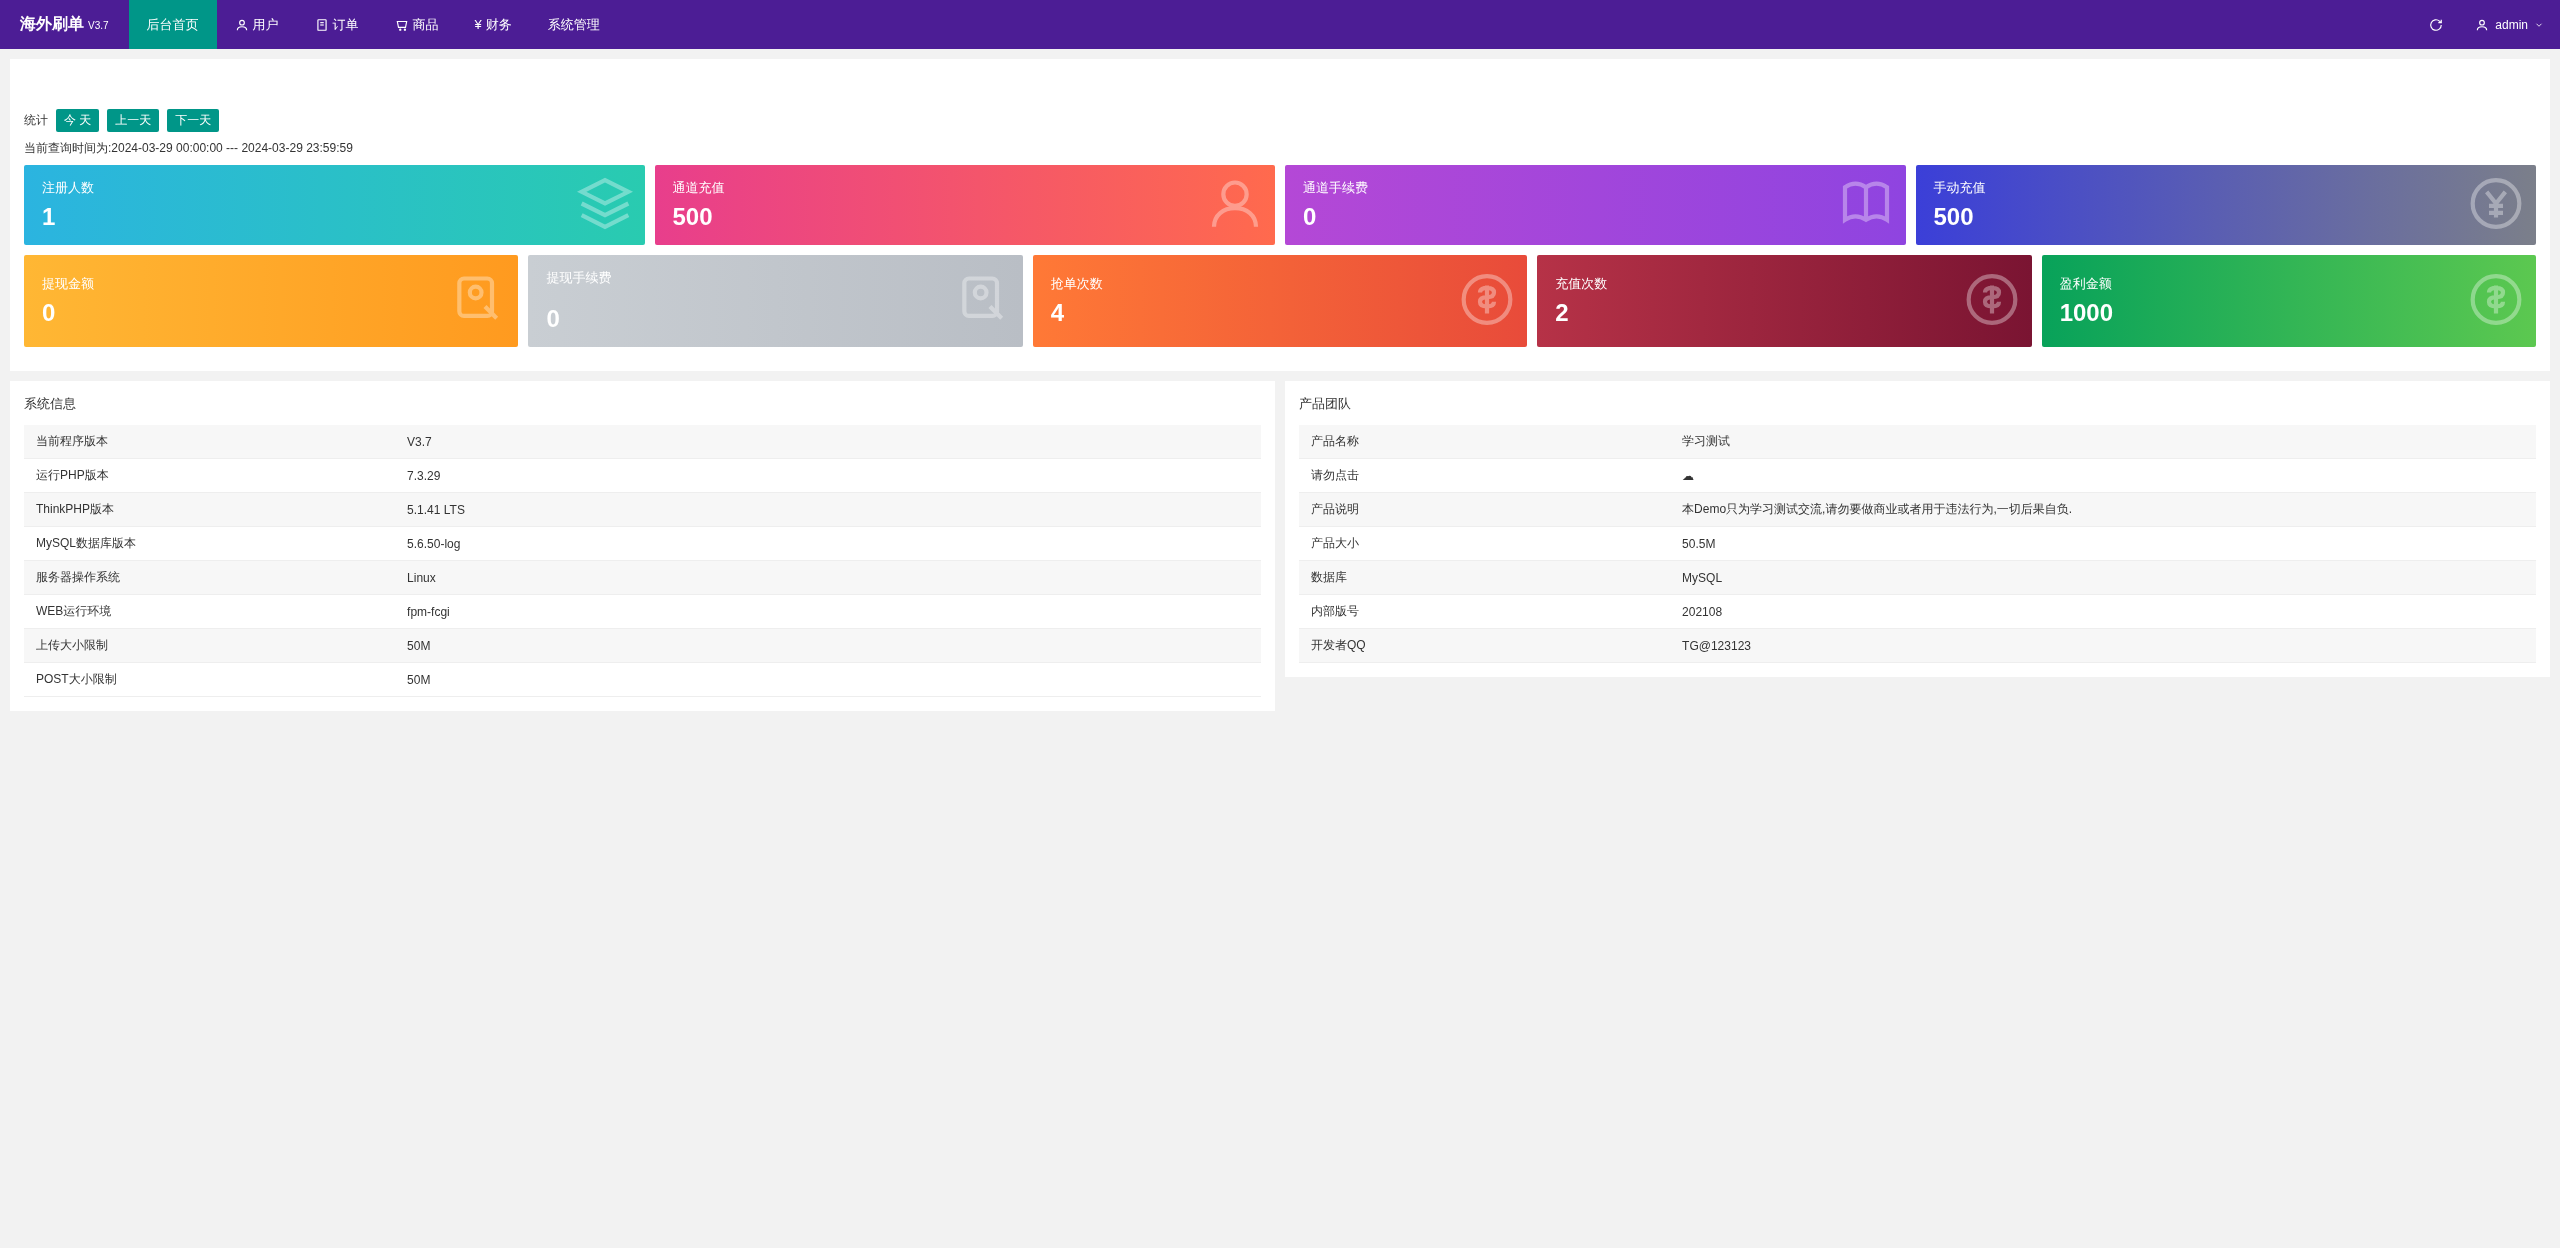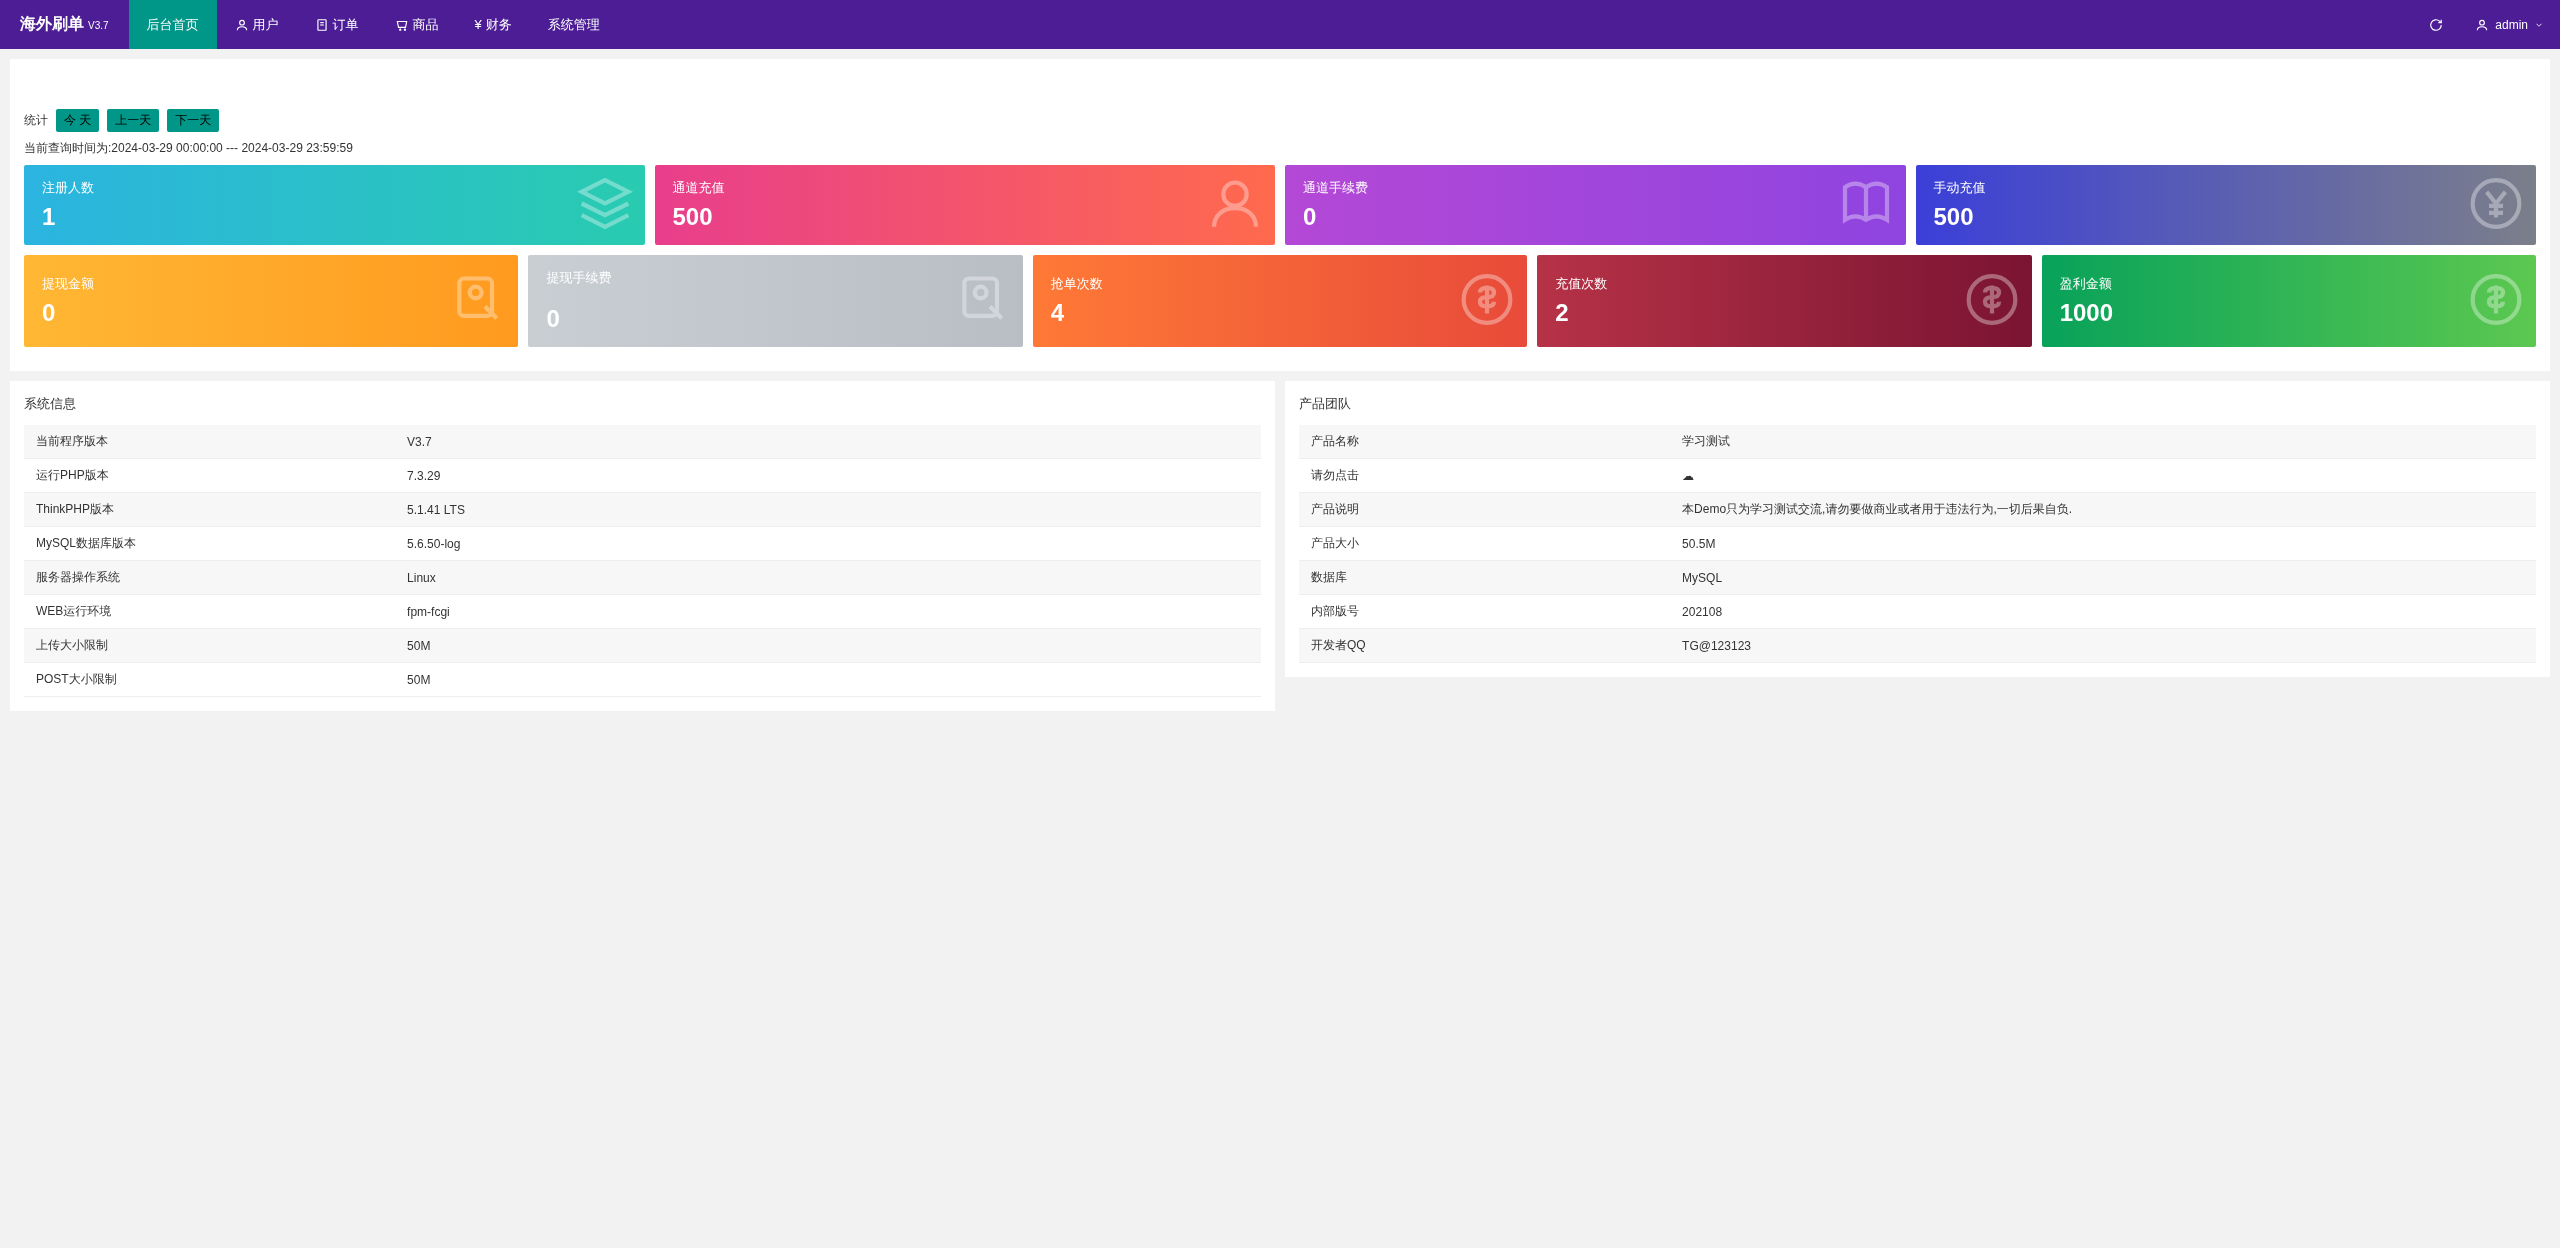--- a/index.html
+++ b/index.html
@@ -16,21 +16,21 @@
 .nav-icon-btn { width: 46px; height: 100%; display: flex; align-items: center; justify-content: center; cursor: pointer; }
 .nav-user { display: flex; align-items: center; gap: 6px; padding: 0 16px; cursor: pointer; }
 
 
 .content { padding: 10px; }
 .panel { background: #fff; padding: 14px; margin-bottom: 10px; }
 
 
 .filter-row { display: flex; align-items: center; gap: 8px; margin-bottom: 8px; margin-top: 36px; }
 .filter-label { font-size: 12px; }
-.btn { background: #009688; color: #000000; border: none; padding: 4px 10px; font-size: 12px; border-radius: 2px; cursor: pointer; }
+.btn { background: #009688; color: #ffffff; border: none; padding: 4px 10px; font-size: 12px; border-radius: 2px; cursor: pointer; }
 .btn.sm { padding: 3px 8px; }
 .query-time { font-size: 12px; color: #333; margin-bottom: 8px; }
 
 
 .cards-row { display: flex; gap: 10px; margin-bottom: 10px; }
 .card { flex: 1; border-radius: 2px; padding: 14px 18px; color: #fff; position: relative; overflow: hidden; min-height: 80px; display: flex; flex-direction: column; justify-content: center; }
 .card .title { font-size: 13px; margin-bottom: 6px; }
 .card .value { font-size: 24px; font-weight: bold; }
 .card .bg-icon { position: absolute; right: 12px; top: 50%; transform: translateY(-50%); opacity: 0.35; }
 .card .bg-icon svg { width: 56px; height: 56px; fill: none; stroke: #fff; stroke-width: 1.8; }

